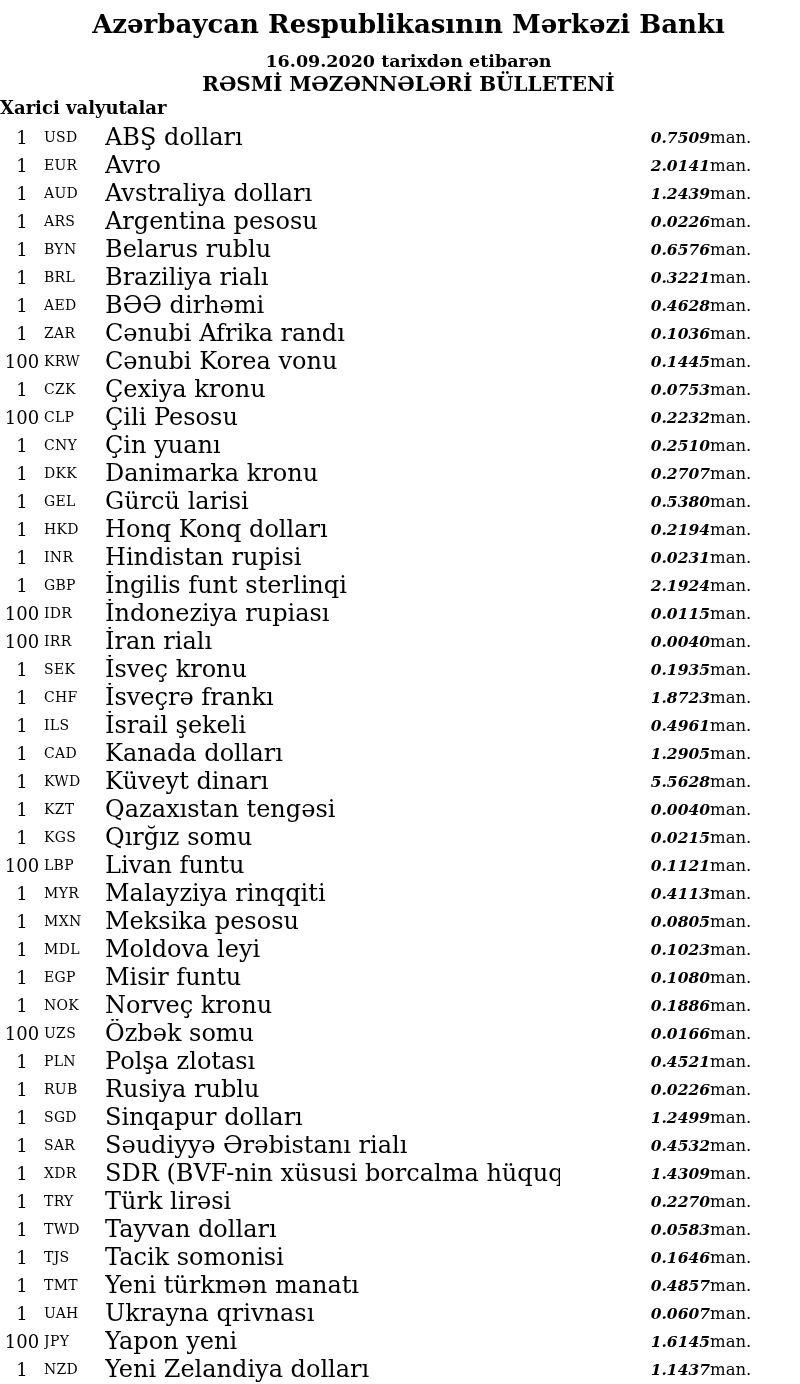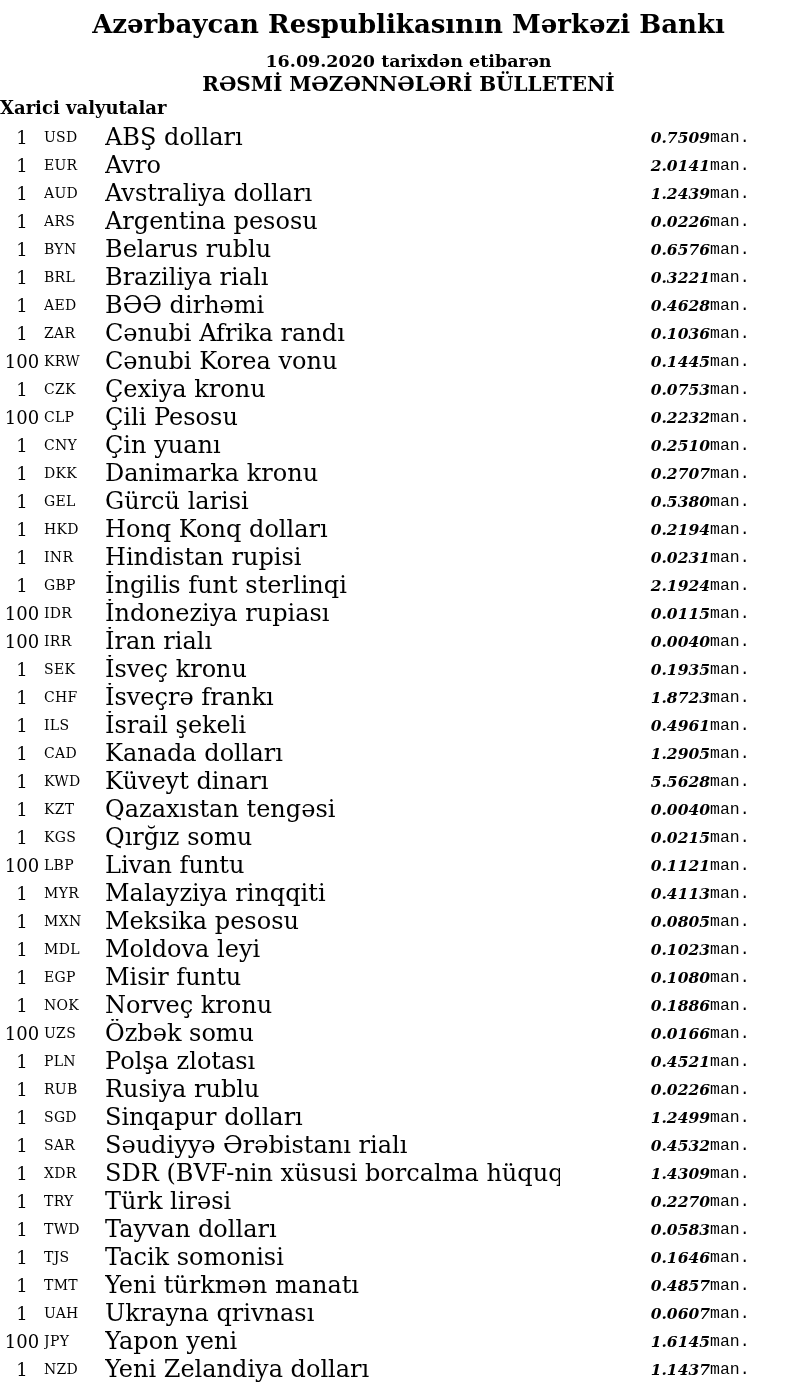--- a/index.html
+++ b/index.html
@@ -66,21 +66,21 @@
   table.rates tr { height: 26.4px; }
   col.c-qty  { width: 44px; }
   col.c-code { width: 61px; }
   col.c-name { width: 455px; }
   col.c-rate { width: 150px; }
   col.c-unit { width: 90px; }
   td.qty  { text-align: center; font-size: 18px; }
   td.code { text-align: left; font-size: 14px; letter-spacing: 0.3px; }
   td.name { text-align: left; font-size: 24px; padding-left: 5px; }
   td.rate { text-align: right; font-size: 15.5px; font-weight: bold; font-style: italic; }
-  td.unit { text-align: left; font-size: 16.5px; padding-left: 16px; font-family: Liberation Mono, monospace; }
+  td.unit { text-align: left; font-size: 16.5px; padding-left: 16px; }
 </style>
 </head>
 <body>
 
 <div class="page">
 
   <header class="doc-header">
     <h1 class="bank-title">Azərbaycan Respublikasının Mərkəzi Bankı</h1>
     <div class="date-line">16.09.2020 tarixdən etibarən</div>
     <div class="bulletin-title">RƏSMİ MƏZƏNNƏLƏRİ BÜLLETENİ</div>

